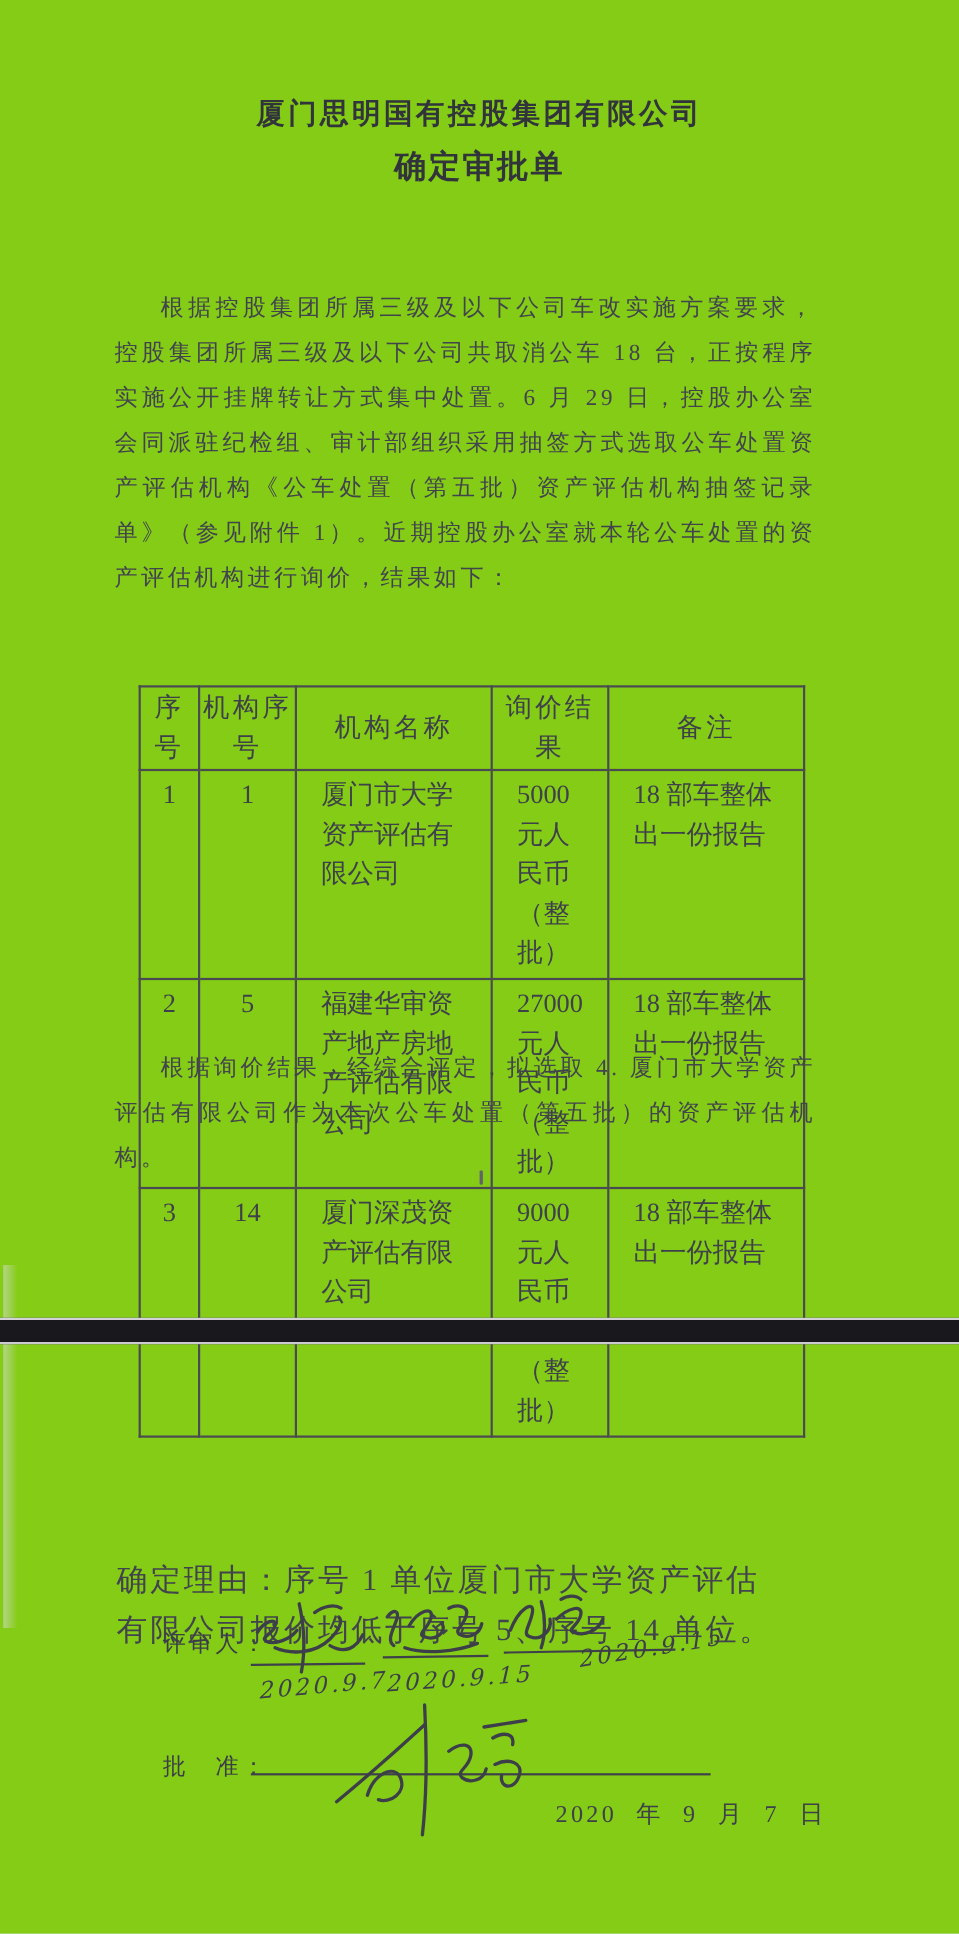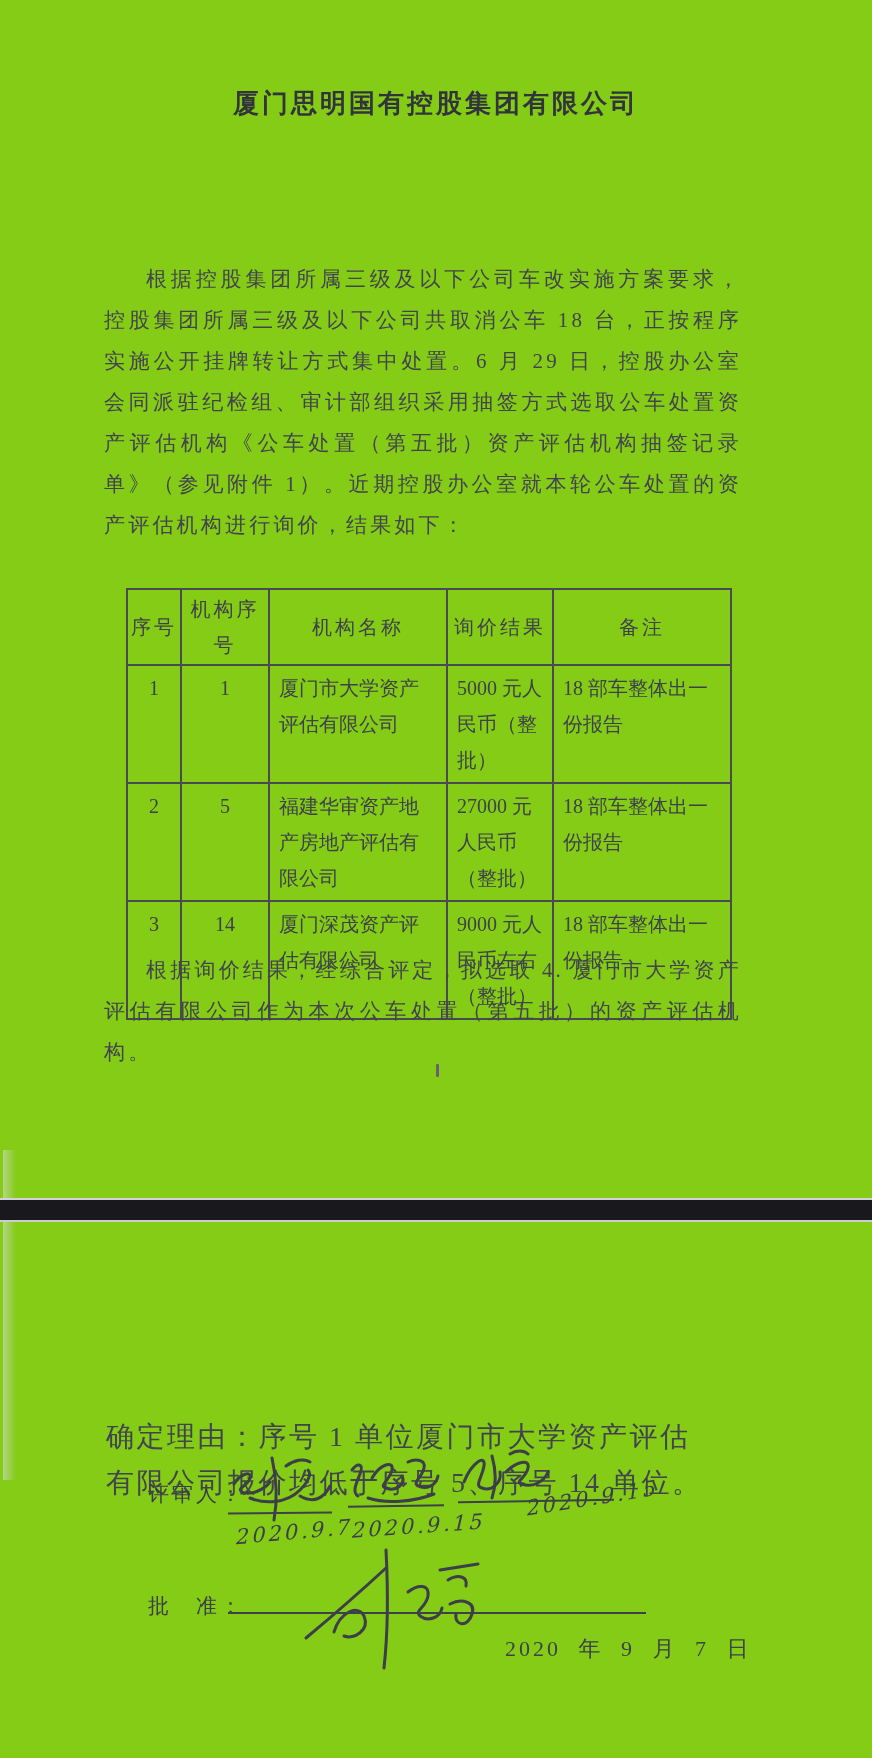--- a/index.html
+++ b/index.html
@@ -17,29 +17,29 @@
   
   .para {
     position:absolute; left:104px; width:638px; margin:0;
     font-size:21px; line-height:41px; letter-spacing:3.2px;
     text-align:justify; text-indent:2em; color:#42444d;
   }
   .intro { top:243px;margin-top:16px; }
   .conclusion { top:950px; }
   
   .quote-table {
-    position:absolute; left:126px; top:588px; width:604px;
+    position:absolute; left:126px; top:623px; width:604px;
     border-collapse:collapse; table-layout:fixed;
-    font-size:20px; color:#3f414a;
+    font-size:24px; color:#3f414a;
   }
   .quote-table th, .quote-table td {
     border:2px solid #4a4b52; line-height:36px; word-break:break-all;
   }
   .quote-table th { height:42px; font-weight:normal; letter-spacing:3px; text-align:center; }
-  .quote-table td { vertical-align:top; padding:4px 9px; }
+  .quote-table td { vertical-align:top; padding:4px 22px; }
   .quote-table td.num { text-align:center; padding:4px 2px; }
   
   .tick { position:absolute; left:436px; top:1064px; width:3px; height:13px; background:#63646b; border-radius:1px; }
   .smudge { position:absolute; left:3px; top:1150px; width:13px; height:330px;
     background:linear-gradient(90deg,#dcdce1,rgba(253,253,254,0)); opacity:.55; }
   .band {
     position:absolute; left:0; top:1198px; width:872px; height:20px;
     background:#19191d; border-top:2px solid #d2d2d7; border-bottom:2px solid #cbcbd0;
   }
   
@@ -69,20 +69,21 @@
   .date3 { left:526px; top:1486px; transform:rotate(-9deg) skewX(-6deg); }
   .bottom-date { position:absolute; left:505px; top:1634px; font-size:22px; letter-spacing:3px; word-spacing:9px; color:#3e404a; }
 </style>
 </head>
 <body>
 
 <div class="page">
 
   <div class="title-block">
     <div class="t1">厦门思明国有控股集团有限公司</div>
+    <div class="t3">确定审批单</div>
   </div>
 
   <p class="para intro">根据控股集团所属三级及以下公司车改实施方案要求，控股集团所属三级及以下公司共取消公车 18 台，正按程序实施公开挂牌转让方式集中处置。6 月 29 日，控股办公室会同派驻纪检组、审计部组织采用抽签方式选取公车处置资产评估机构《公车处置（第五批）资产评估机构抽签记录单》（参见附件 1）。近期控股办公室就本轮公车处置的资产评估机构进行询价，结果如下：</p>
 
   <table class="quote-table">
     <colgroup>
       <col style="width:54px">
         <col style="width:88px">
         <col style="width:178px">
         <col style="width:106px">

